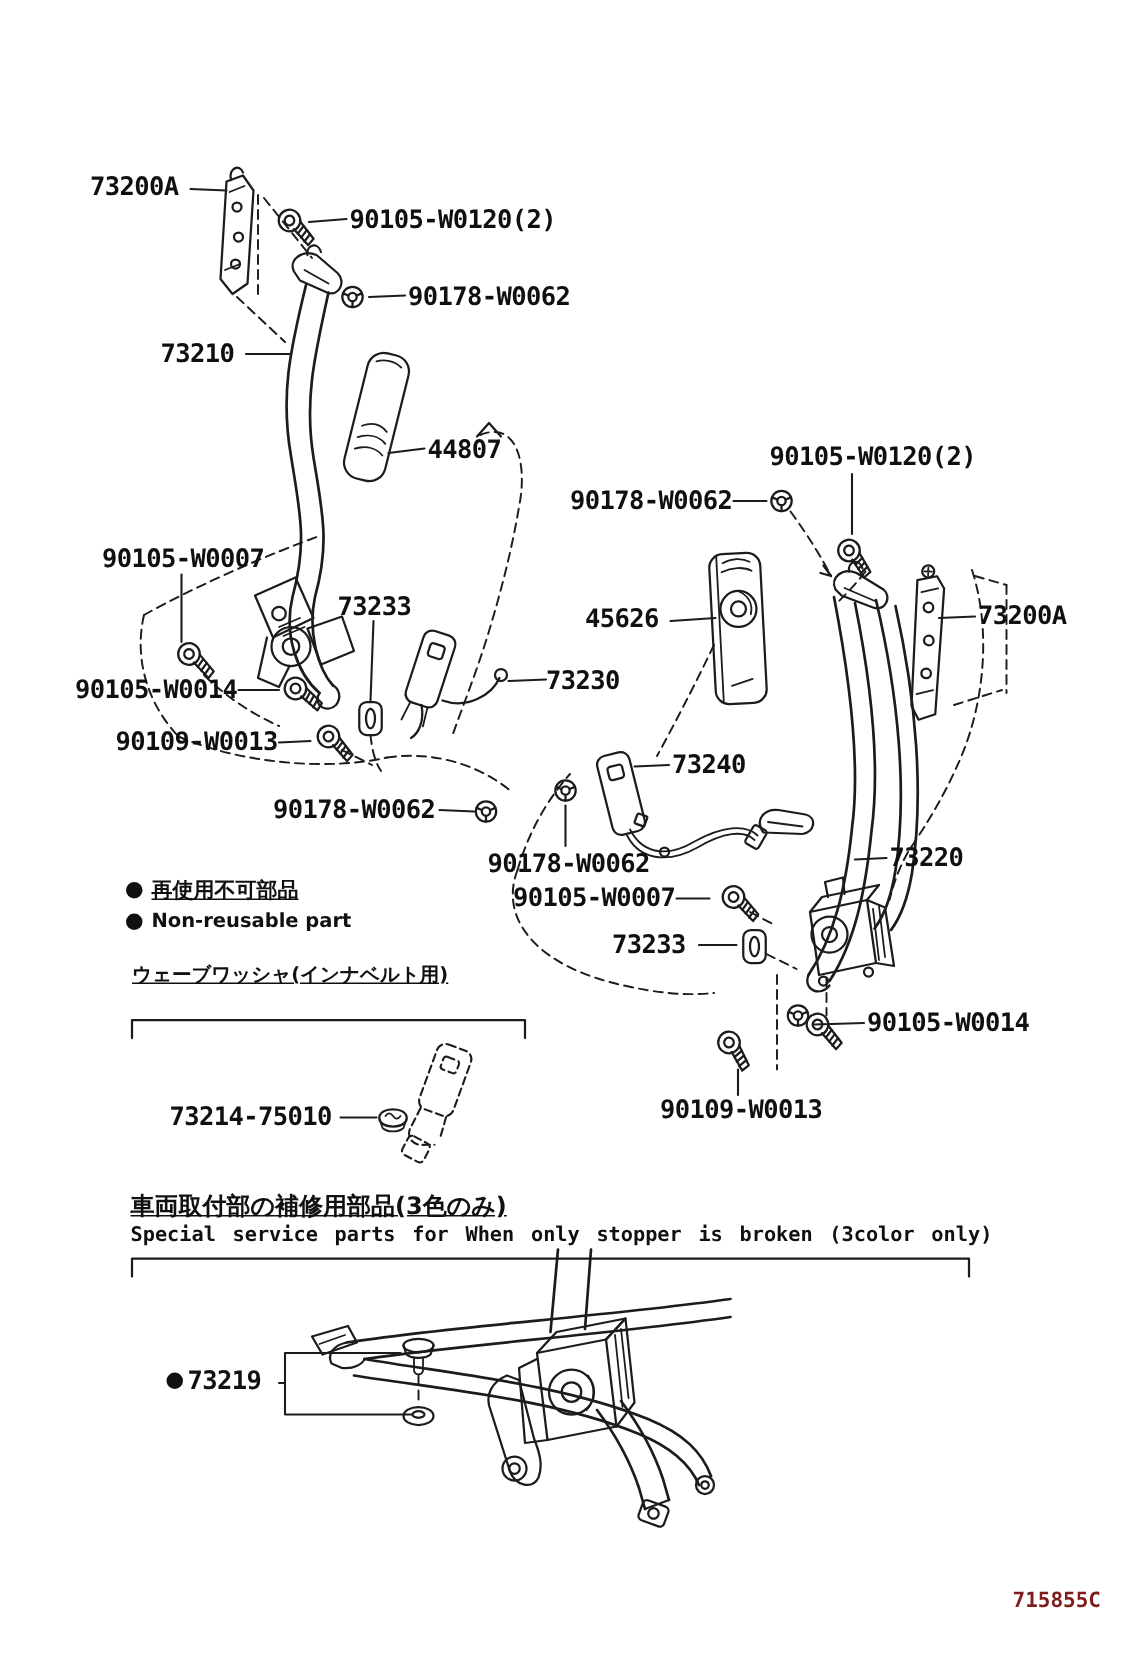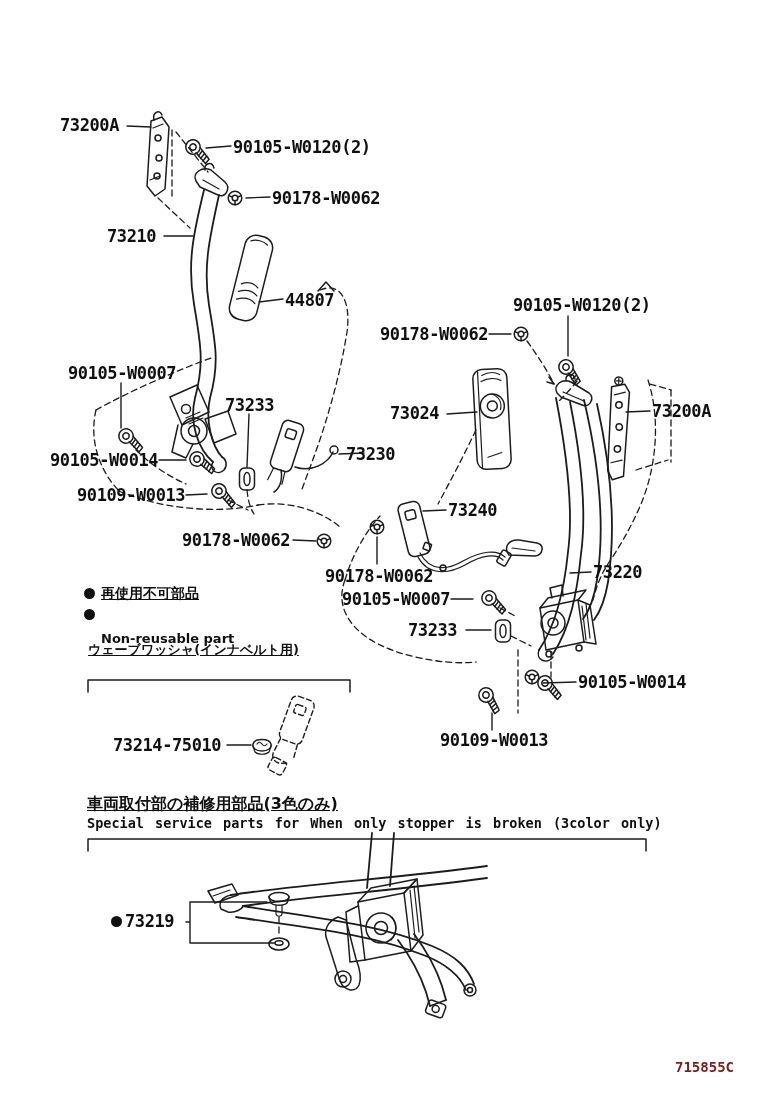--- a/index.html
+++ b/index.html
@@ -8,21 +8,21 @@
   svg{position:absolute;left:0;top:0;}
   .art{fill:none;stroke:#1c1c1c;stroke-width:1.5;stroke-linecap:round;stroke-linejoin:round;}
   .belt{stroke-width:1.8;}
   .thin{stroke-width:1.2;}
   .dash{stroke-dasharray:6 4;stroke-width:1.3;}
   .dashpart{stroke-dasharray:5 3;stroke-width:1.4;}
   .ld{stroke-width:1.4;}
   .plabel{position:absolute;font:700 17px "DejaVu Sans Mono",monospace;letter-spacing:-0.4px;
           white-space:nowrap;color:#101010;}
   .jp{position:absolute;font:700 14px "DejaVu Sans",sans-serif;white-space:nowrap;color:#101010;text-decoration:underline;}
-  .ensans{position:absolute;font:700 13px "DejaVu Sans",sans-serif;white-space:nowrap;color:#101010;margin-top:24px;}
+  .ensans{position:absolute;font:700 13px "DejaVu Sans",sans-serif;white-space:nowrap;color:#101010;}
   .enmono{position:absolute;font:700 13.5px "DejaVu Sans Mono",monospace;white-space:nowrap;color:#101010;}
   .svc-en{word-spacing:3px;}
   .code{position:absolute;font:700 14px "DejaVu Sans Mono",monospace;color:#7f1d1d;}
   .bullet{position:absolute;width:11px;height:11px;border-radius:50%;background:#101010;}
   .bullet-inline{display:inline-block;width:11px;height:11px;border-radius:50%;
                  background:#101010;margin-right:3px;}
 </style>
 </head>
 <body>
 
@@ -283,26 +283,26 @@
   </g>
 </svg>
 
 <div class="plabel" style="left:60px;top:115px">73200A</div>
 <div class="plabel" style="left:233px;top:137px">90105-W0120(2)</div>
 <div class="plabel" style="left:272px;top:188px">90178-W0062</div>
 <div class="plabel" style="left:107px;top:226px">73210</div>
 <div class="plabel" style="left:285px;top:290px">44807</div>
 <div class="plabel" style="left:513px;top:295px">90105-W0120(2)</div>
 <div class="plabel" style="left:380px;top:324px">90178-W0062</div>
-<div class="plabel" style="left:390px;top:403px">73024</div>
+<div class="plabel" style="left:390px;top:403px">45626</div>
 <div class="plabel" style="left:652px;top:401px">73200A</div>
 <div class="plabel" style="left:68px;top:363px">90105-W0007</div>
 <div class="plabel" style="left:225px;top:395px">73233</div>
 <div class="plabel" style="left:50px;top:450px">90105-W0014</div>
-<div class="plabel" style="left:346px;top:444px">73230</div>
+<div class="plabel" style="left:364px;top:444px">73230</div>
 <div class="plabel" style="left:77px;top:485px">90109-W0013</div>
 <div class="plabel" style="left:182px;top:530px">90178-W0062</div>
 <div class="plabel" style="left:448px;top:500px">73240</div>
 <div class="plabel" style="left:593px;top:562px">73220</div>
 <div class="plabel" style="left:325px;top:566px">90178-W0062</div>
 <div class="plabel" style="left:342px;top:589px">90105-W0007</div>
 <div class="plabel" style="left:408px;top:620px">73233</div>
 <div class="plabel" style="left:578px;top:672px">90105-W0014</div>
 <div class="plabel" style="left:440px;top:730px">90109-W0013</div>
 <div class="plabel" style="left:113px;top:735px">73214-75010</div>

